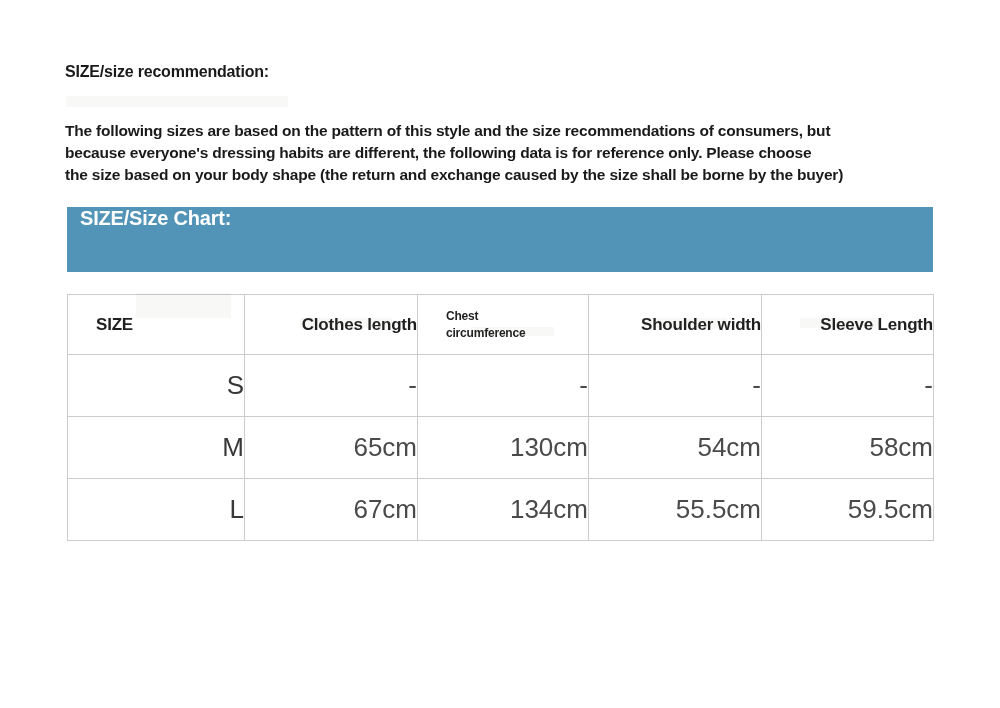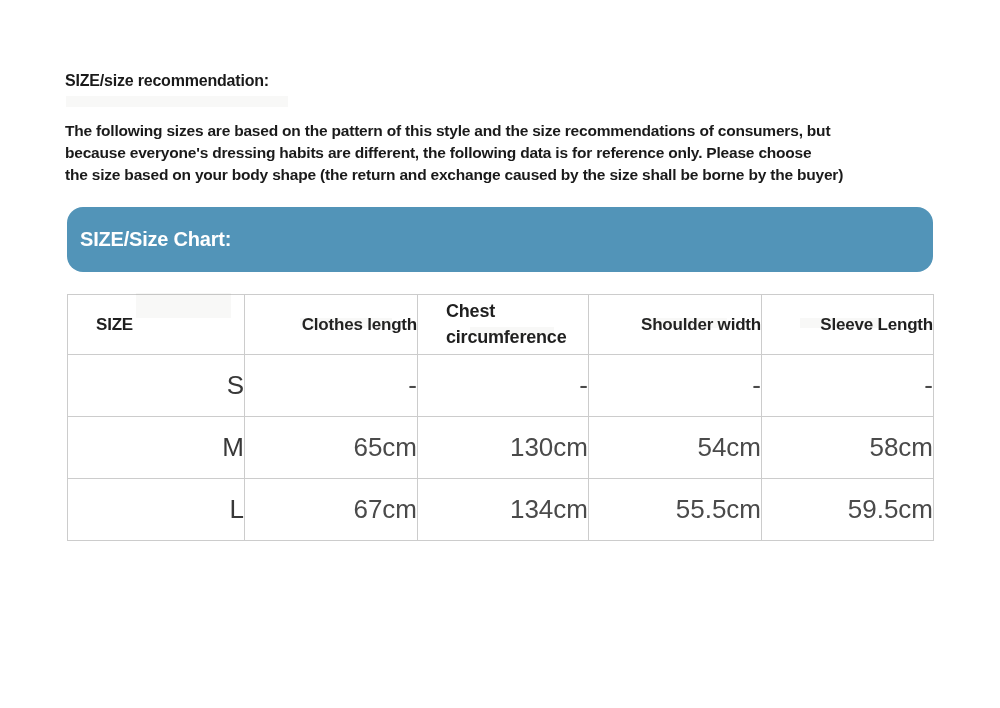--- a/index.html
+++ b/index.html
@@ -1,53 +1,53 @@
 <!DOCTYPE html>
 <html><head>
 <meta charset="utf-8">
 <style>
   * { margin: 0; padding: 0; box-sizing: border-box; }
   html, body { width: 1000px; height: 708px; background: #ffffff; overflow: hidden; }
   body { font-family: "Liberation Sans", sans-serif; color: #1b1b1b; }
   .page { position: relative; width: 1000px; height: 708px; background: #fff; }
 
   .heading {
-    position: absolute; left: 65px; top: 72px;
+    position: absolute; left: 65px; top: 63px;
     font-size: 16px; font-weight: bold; letter-spacing: -0.2px; color: #1a1a1a;
   }
   .description {
     position: absolute; left: 65px; top: 120px; width: 932px;
     font-size: 15.5px; font-weight: bold; line-height: 22px;
     letter-spacing: -0.2px; color: #1a1a1a; white-space: pre-line;
   }
 
   .chart-block { position: absolute; left: 67px; top: 207px; width: 866px; }
   .chart-title-bar {
     width: 866px; height: 65px; background: #5294b8;
-    display: flex; align-items: center; padding-left: 13px; border-radius: 16px;
+    display: flex; align-items: flex-start; padding-left: 13px;
   }
   .chart-title { color: #ffffff; font-size: 20px; font-weight: bold; letter-spacing: -0.2px; }
 
   table.size-table {
     margin-top: 22px; width: 866px;
     border-collapse: collapse; table-layout: fixed;
   }
   .size-table th, .size-table td {
     border: 1px solid #cccccc; background: #ffffff;
     vertical-align: middle; text-align: right; overflow: hidden;
   }
   .size-table tr.head-row { height: 60px; }
   .size-table tr.data-row { height: 62px; }
   .size-table th {
     font-size: 17px; font-weight: bold; color: #1f1f1f; letter-spacing: -0.2px;
   }
   .size-table th.col-size { text-align: left; padding-left: 28px; }
   .size-table th.col-chest {
     text-align: left; padding-left: 28px;
-    font-size: 18px; line-height: 1.4; white-space: pre-line;
+    font-size: 12px; line-height: 1.4; white-space: pre-line;
   }
   .size-table td { font-size: 26px; color: #4a4a4a; }
   .size-table td.size-label { color: #383838; }
 
   .ghost { position: absolute; background: rgba(125, 115, 100, 0.05); pointer-events: none; }
   .ghost-1 { left: 66px;  top: 96px;  width: 222px; height: 11px; }
   .ghost-2 { left: 136px; top: 293px; width: 95px;  height: 25px; }
   .ghost-3 { left: 300px; top: 318px; width: 92px;  height: 10px; }
   .ghost-4 { left: 470px; top: 327px; width: 84px;  height: 9px; }
   .ghost-5 { left: 643px; top: 318px; width: 84px;  height: 10px; }

